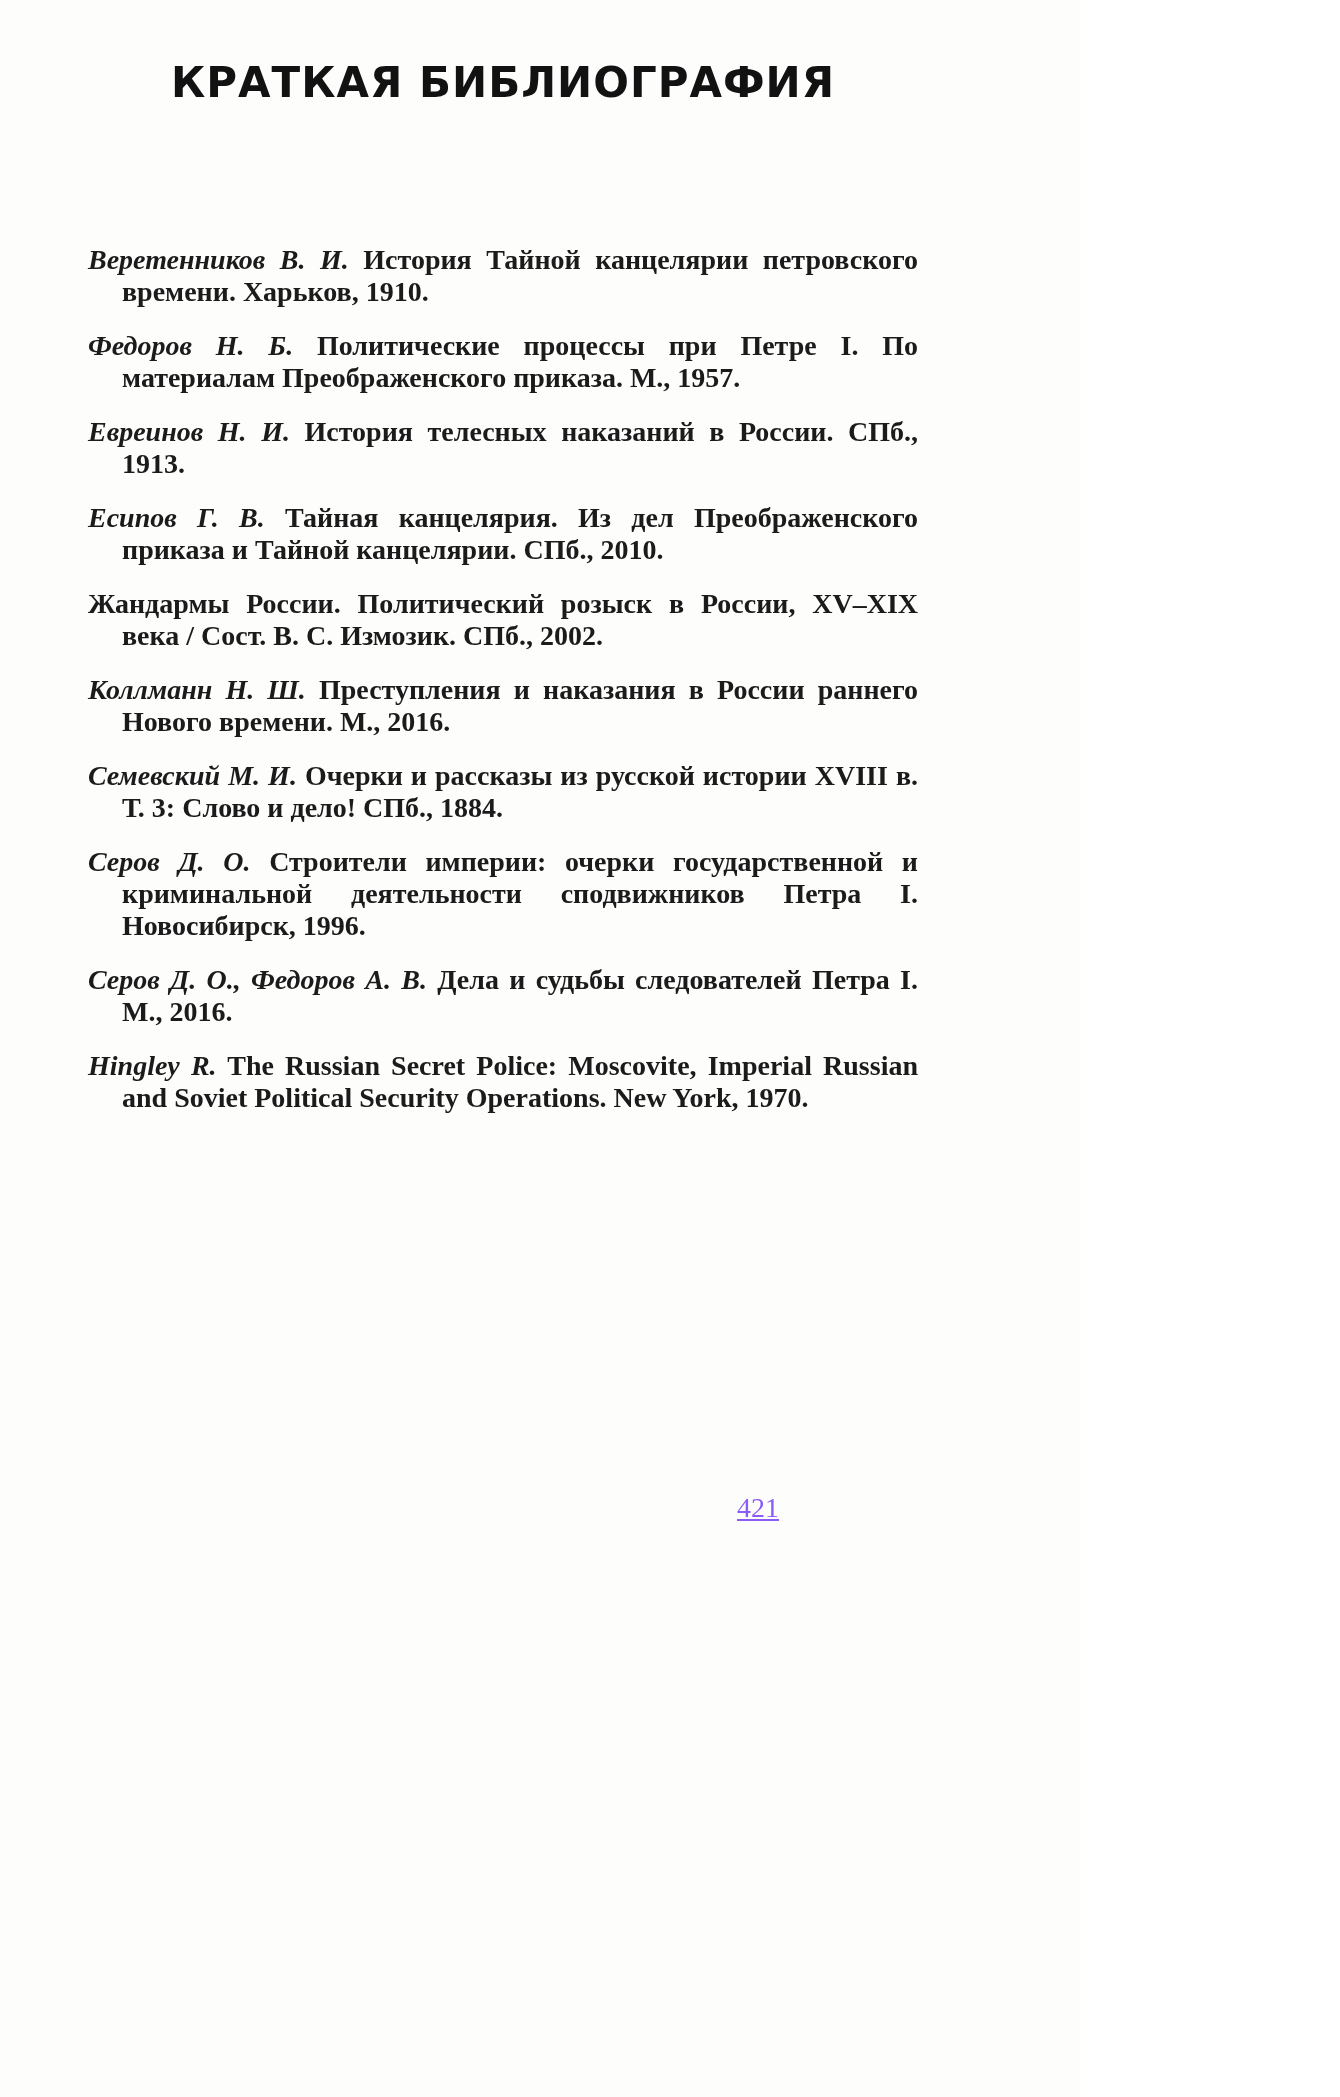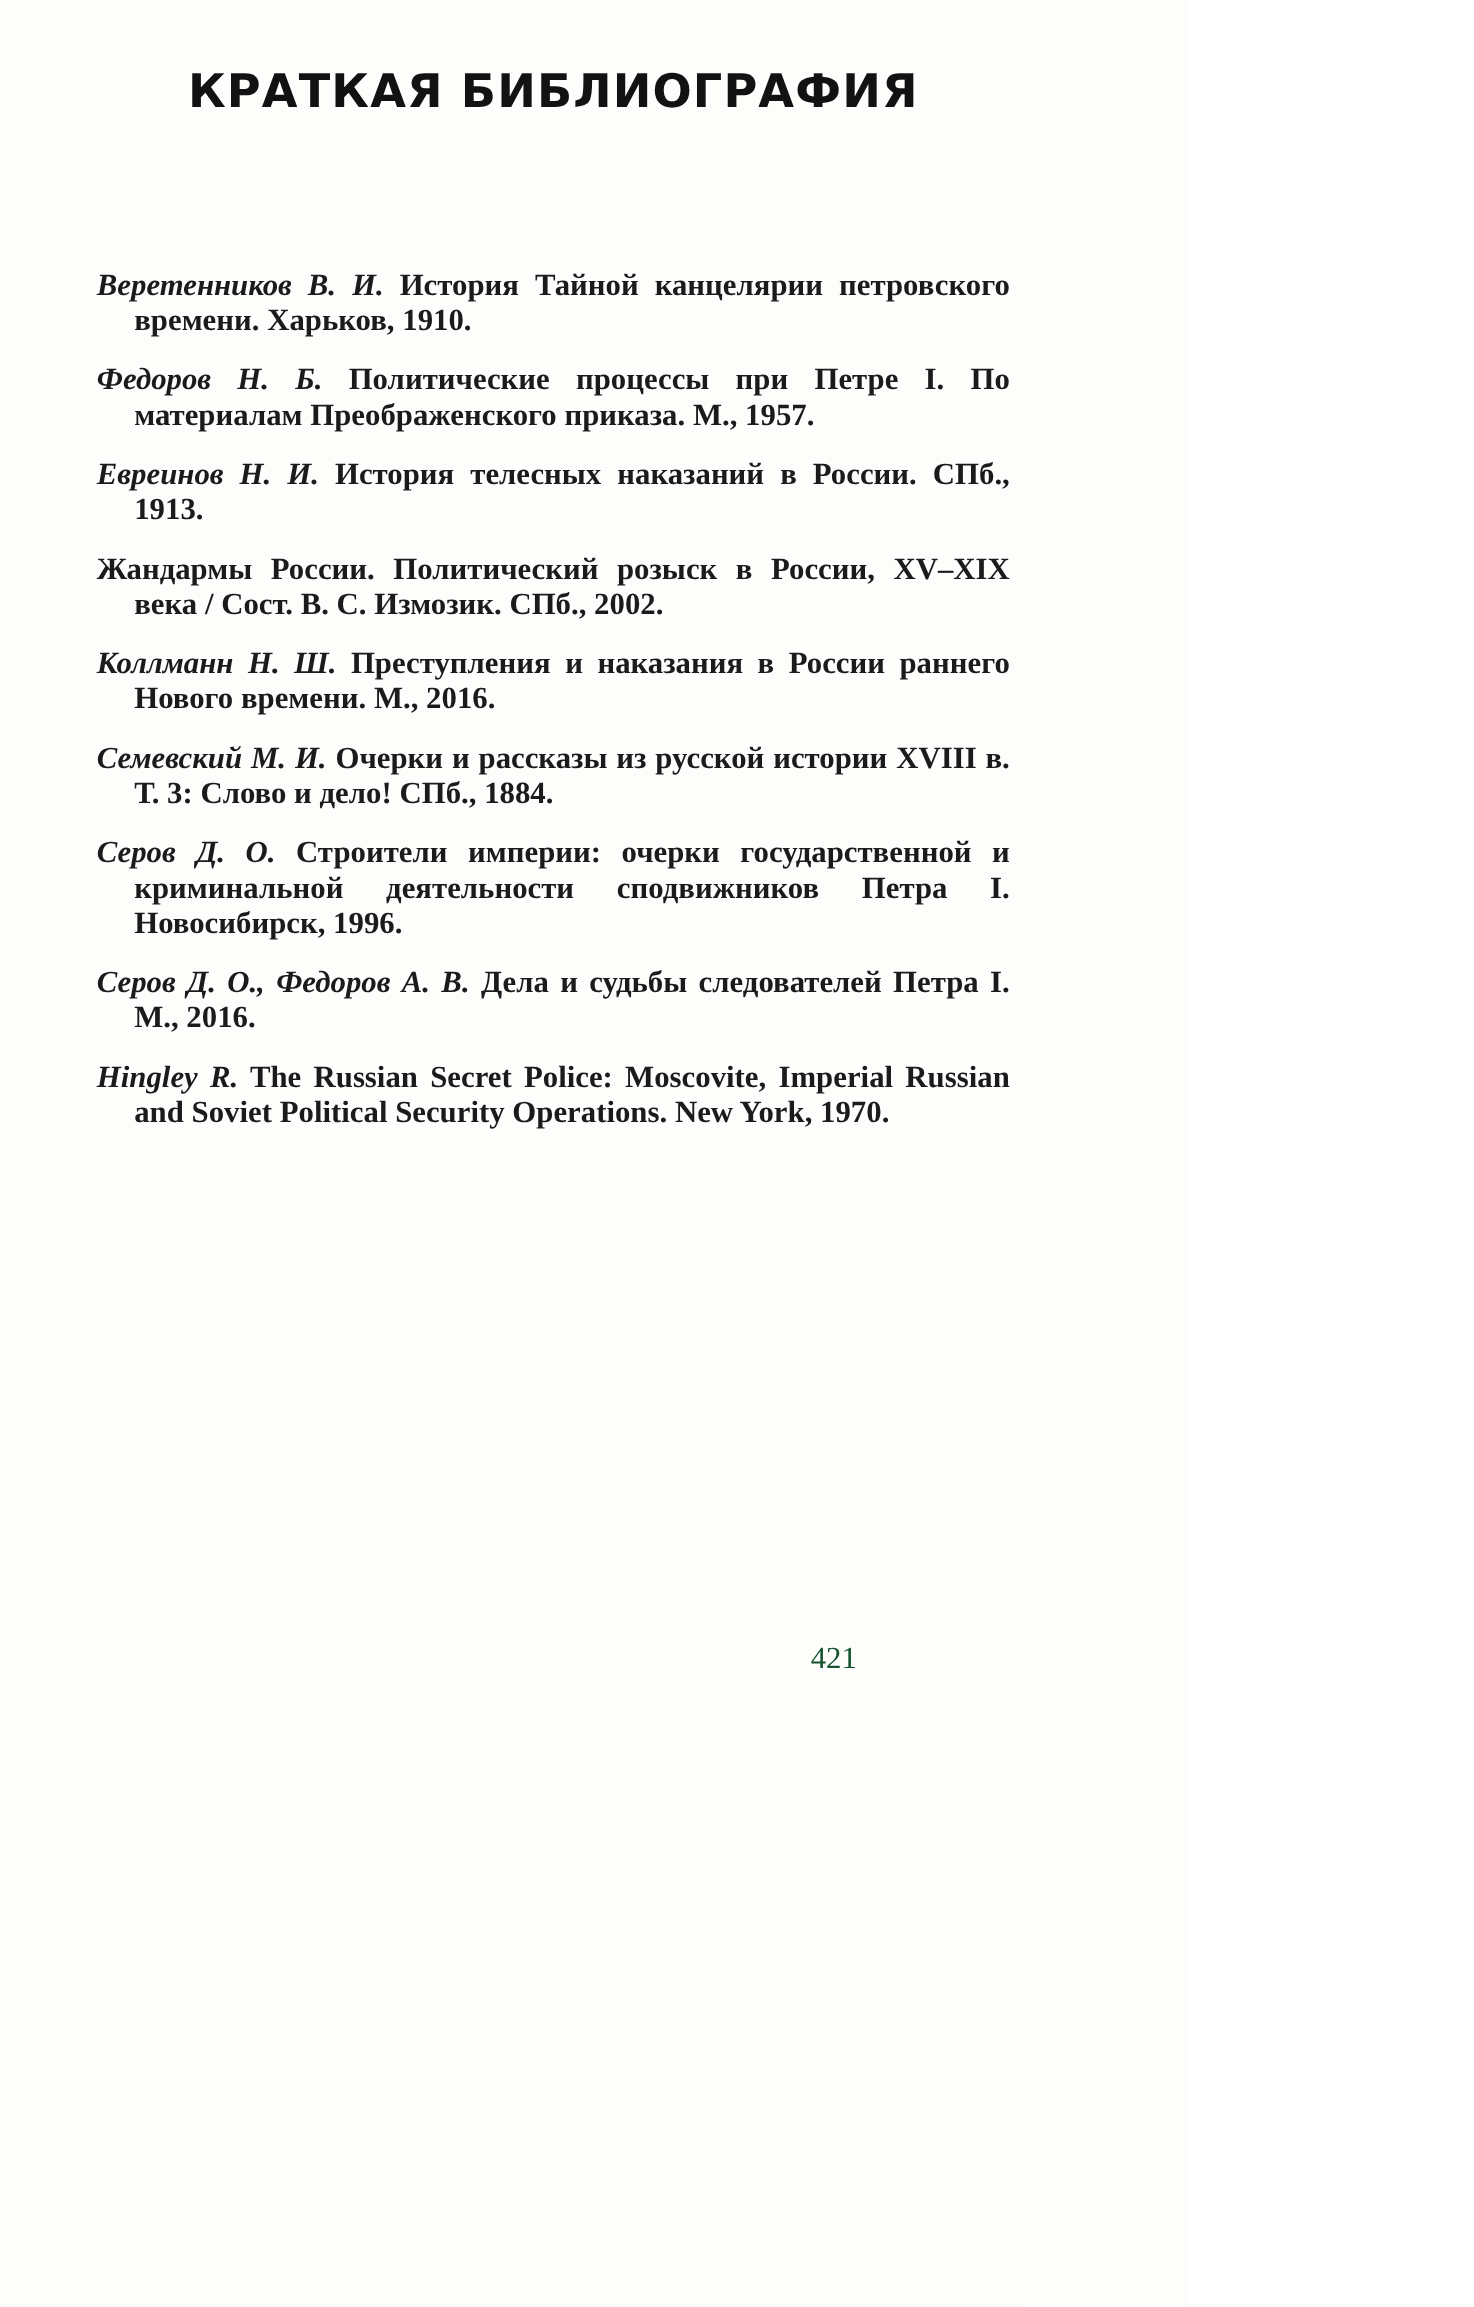--- a/index.html
+++ b/index.html
@@ -47,39 +47,41 @@
     color: #1b1b1b;
   }
   .author {
     font-style: italic;
   }
   .page-number {
     position: absolute;
     top: 1492px;
     left: 737px;
     font-size: 28px;
-    color: #14532d;
+    color: #8b5cf6;
+    text-decoration: underline;
   }
 </style>
 </head>
 <body>
 
 <div class="page">
 
   <h1 class="title">КРАТКАЯ БИБЛИОГРАФИЯ</h1>
 
   <div class="entries">
 
     <p class="entry"><span class="author">Веретенников В. И.</span><span> История Тайной канцелярии петровского времени. Харьков, 1910.</span></p>
 
     <p class="entry"><span class="author">Федоров Н. Б.</span><span> Политические процессы при Петре I. По материалам Преображенского приказа. М., 1957.</span></p>
 
     <p class="entry"><span class="author">Евреинов Н. И.</span><span> История телесных наказаний в России. СПб., 1913.</span></p>
 
 
+    <p class="entry"><span class="author">Есипов Г. В.</span><span> Тайная канцелярия. Из дел Преображенского приказа и Тайной канцелярии. СПб., 2010.</span></p>
 
     <p class="entry"><span class="author"></span><span>Жандармы России. Политический розыск в России, XV–XIX века / Сост. В. С. Измозик. СПб., 2002.</span></p>
 
     <p class="entry"><span class="author">Коллманн Н. Ш.</span><span> Преступления и наказания в России раннего Нового времени. М., 2016.</span></p>
 
 
     <p class="entry"><span class="author">Семевский М. И.</span><span> Очерки и рассказы из русской истории XVIII в. Т. 3: Слово и дело! СПб., 1884.</span></p>
 
     <p class="entry"><span class="author">Серов Д. О.</span><span> Строители империи: очерки государственной и криминальной деятельности сподвижников Петра I. Новосибирск, 1996.</span></p>
 

